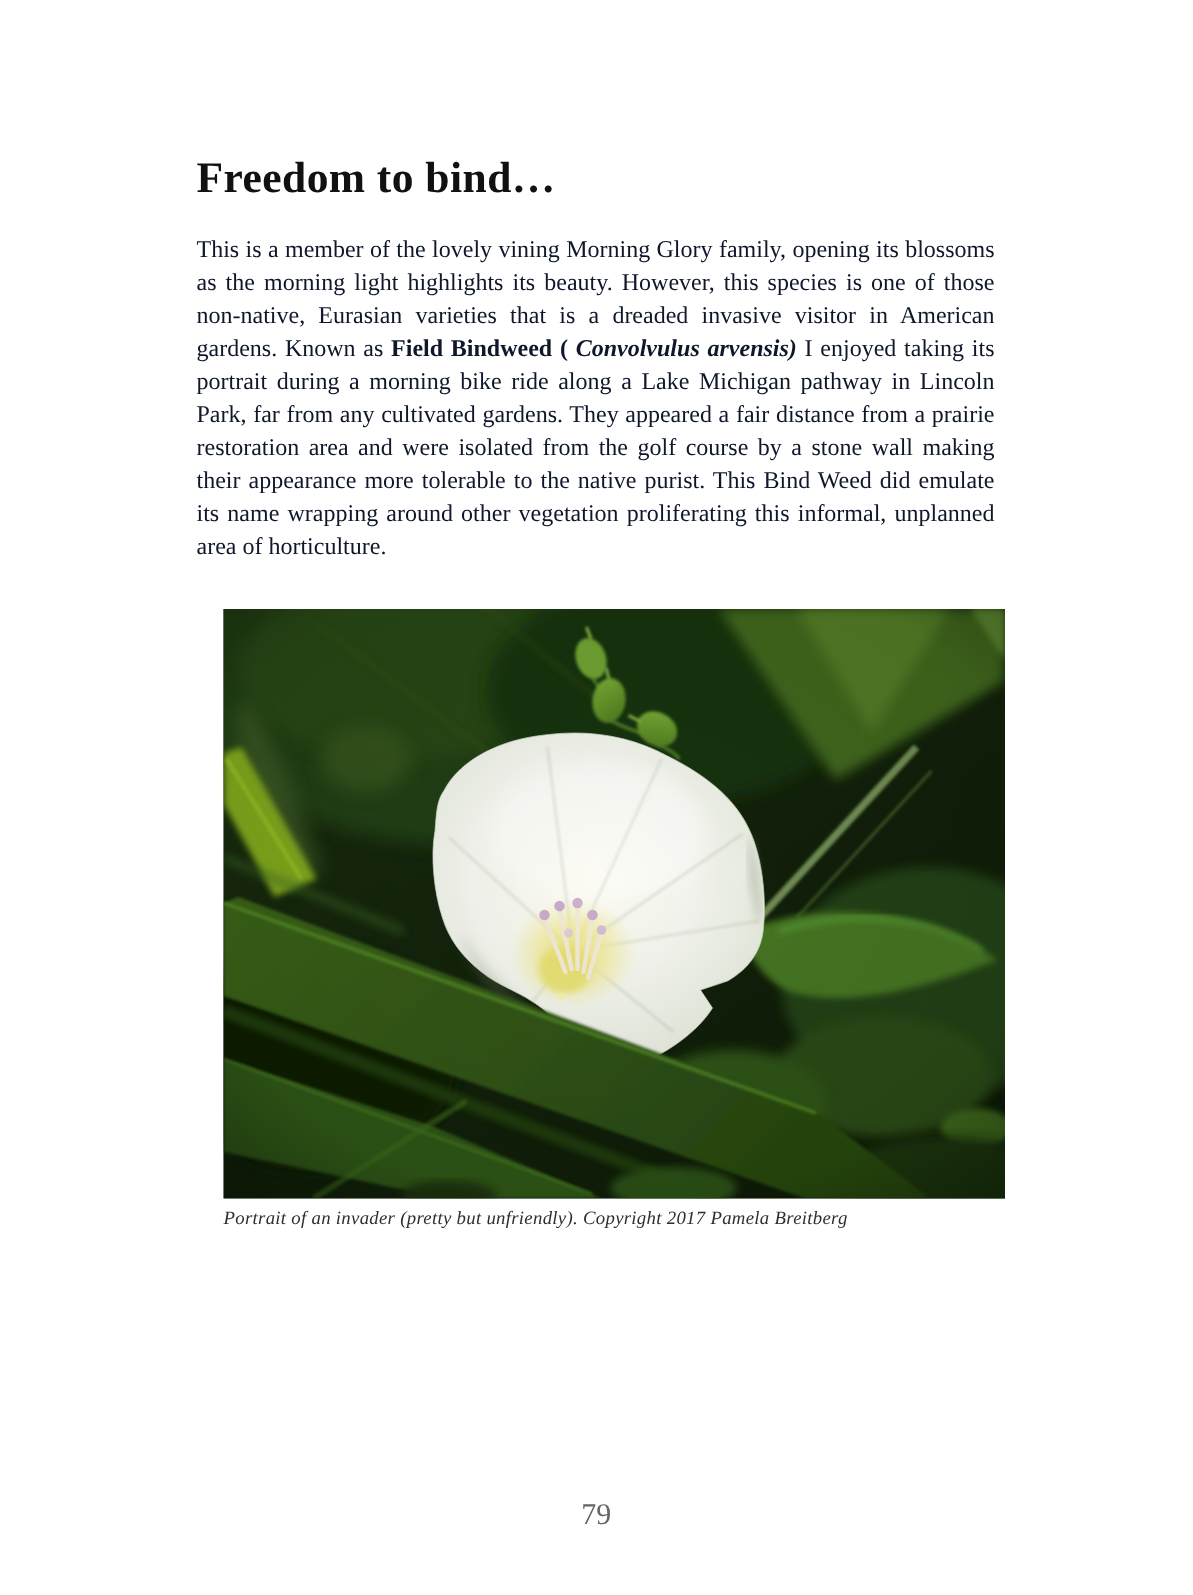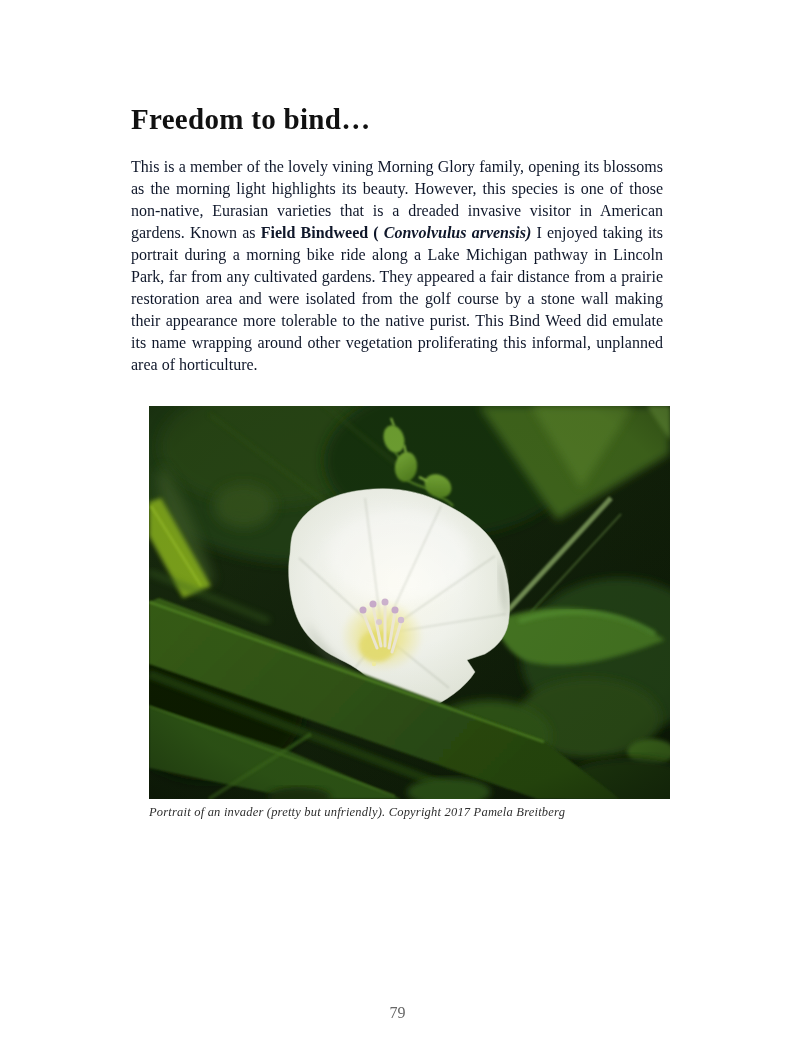--- a/index.html
+++ b/index.html
@@ -40,21 +40,21 @@
     font-size:12.5px;
     line-height:15px;
     font-style:italic;
     color:#2e2e2e;
     letter-spacing:0.2px;
   }
   .page-number {
     position:absolute;
     left:0; right:0; bottom:41px;
     text-align:center;
-    font-size:16px;
+    font-size:20px;
     color:#666666;
   }
 </style>
 </head>
 <body>
 
 <div class="page">
 
   <h1 class="title">Freedom to bind…</h1>
 

